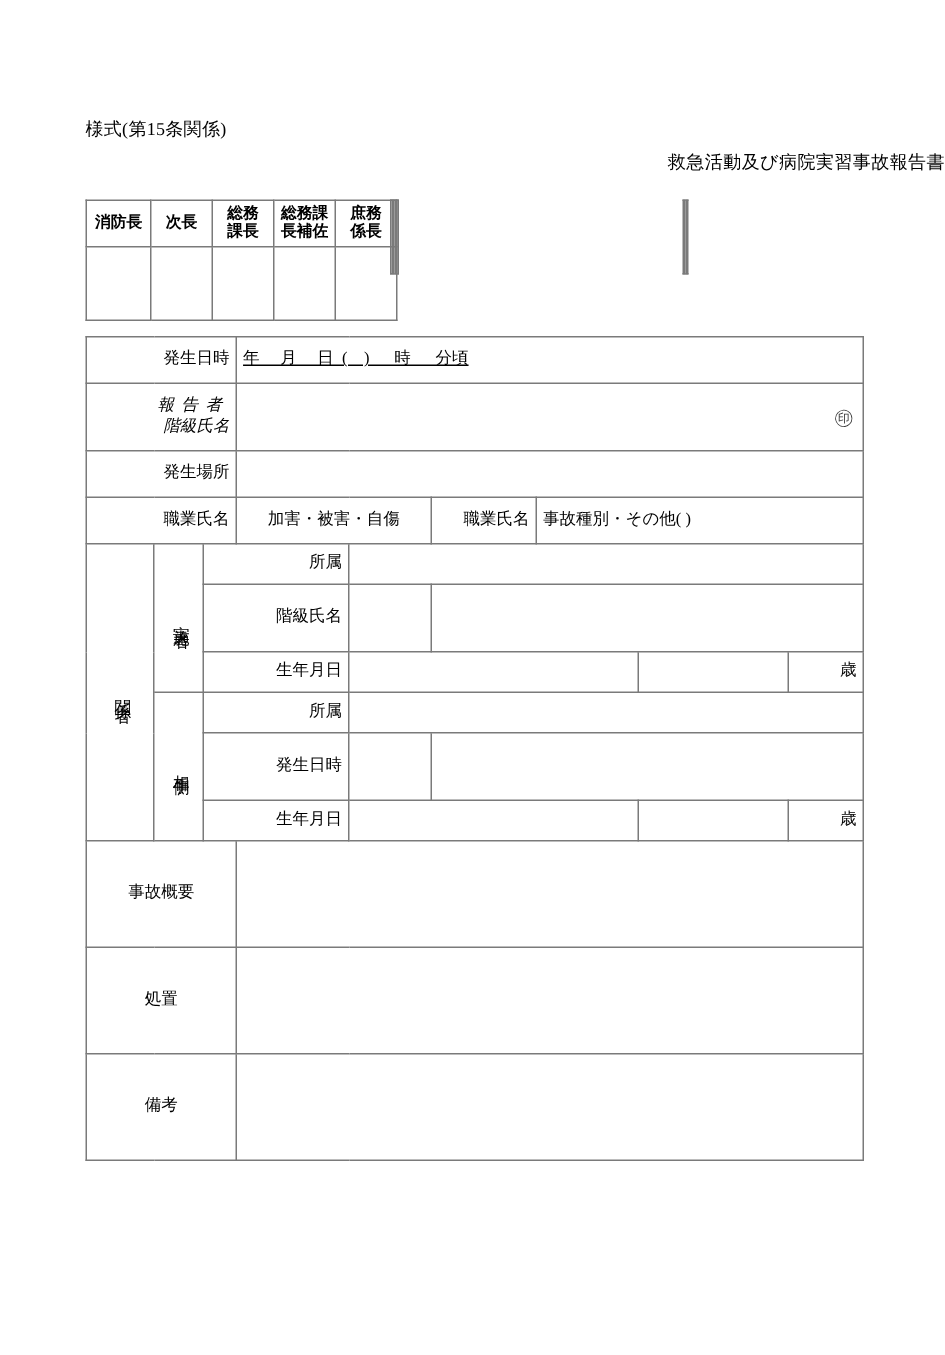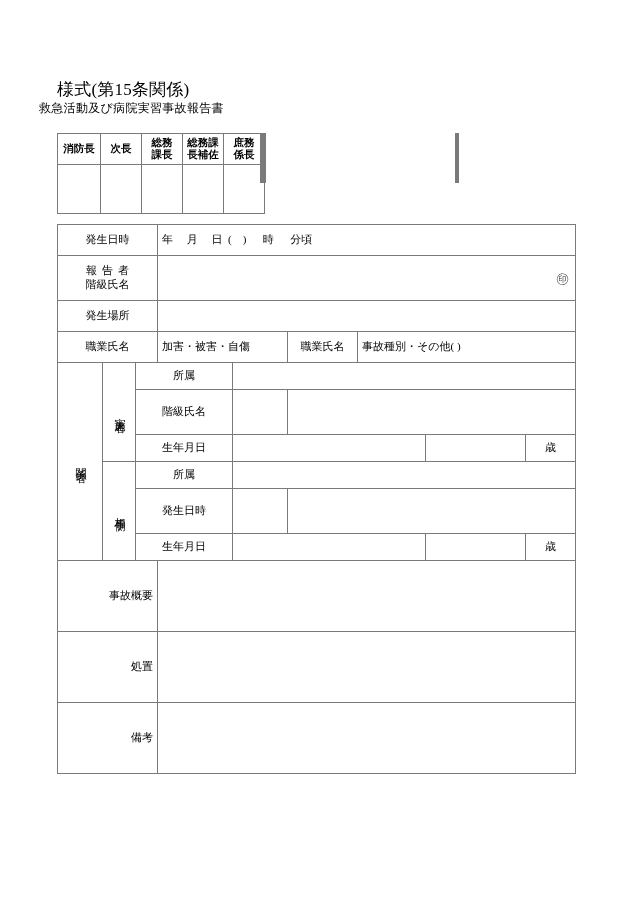--- a/index.html
+++ b/index.html
@@ -20,30 +20,30 @@
     left: 0; top: 0;
     width: 630px;
     height: 903px;
   }
 
   
   .form-no {
     position: absolute;
     left: 57px;
     top: 78px;
-    font-size: 17px;
+    font-size: 12px;
     letter-spacing: 0.2px;
     white-space: nowrap;
   }
   .doc-title {
     position: absolute;
     left: 0;
     top: 100px;
     width: 630px;
-    text-align: left;
+    text-align: right;
     font-size: 12px;
     letter-spacing: 0.3px;
     padding-left: 39px;
     box-sizing: border-box;
   }
 
   
   .stamp-row {
     position: absolute;
     left: 57px;
@@ -86,66 +86,67 @@
     table-layout: fixed;
   }
   .main td {
     border: 1px solid #7a7a7a;
     font-size: 11px;
     padding: 0 4px;
     vertical-align: middle;
     line-height: 1.25;
   }
   .lbl {
-    text-align: center;
+    text-align: right;
     white-space: nowrap;
   }
   .h30 { height: 30px; }
   .h26 { height: 26px; }
   .h44 { height: 44px; }
   .h70 { height: 70px; }
 
   .spaced { letter-spacing: 5px; padding-left: 5px; }
-  .two-line { text-align: center; line-height: 1.3; }
+  .two-line { text-align: right; line-height: 1.3; font-style: italic; }
 
   .datetime {
     font-size: 11px;
     letter-spacing: 0px;
     padding-left: 60px;
     white-space: pre;
+    text-decoration: underline;
   }
   .seal-cell {
     position: relative;
   }
   .seal {
     position: absolute;
     right: 6px;
     top: 50%;
     transform: translateY(-50%);
     font-size: 13px;
     line-height: 1;
     color: #333;
   }
-  .center { text-align: left; }
+  .center { text-align: center; }
 
   
   .vert {
     text-align: center;
     vertical-align: middle;
     padding: 0;
   }
   .vert span {
     writing-mode: vertical-rl;
     text-orientation: upright;
     display: inline-block;
     letter-spacing: 2px;
     font-size: 11px;
   }
   .big-lbl {
-    text-align: right;
+    text-align: center;
     vertical-align: middle;
     font-size: 11px;
   }
   .thickline {
     border-top: 1.6px solid #666 !important;
   }
 </style>
 </head>
 <body>
 

